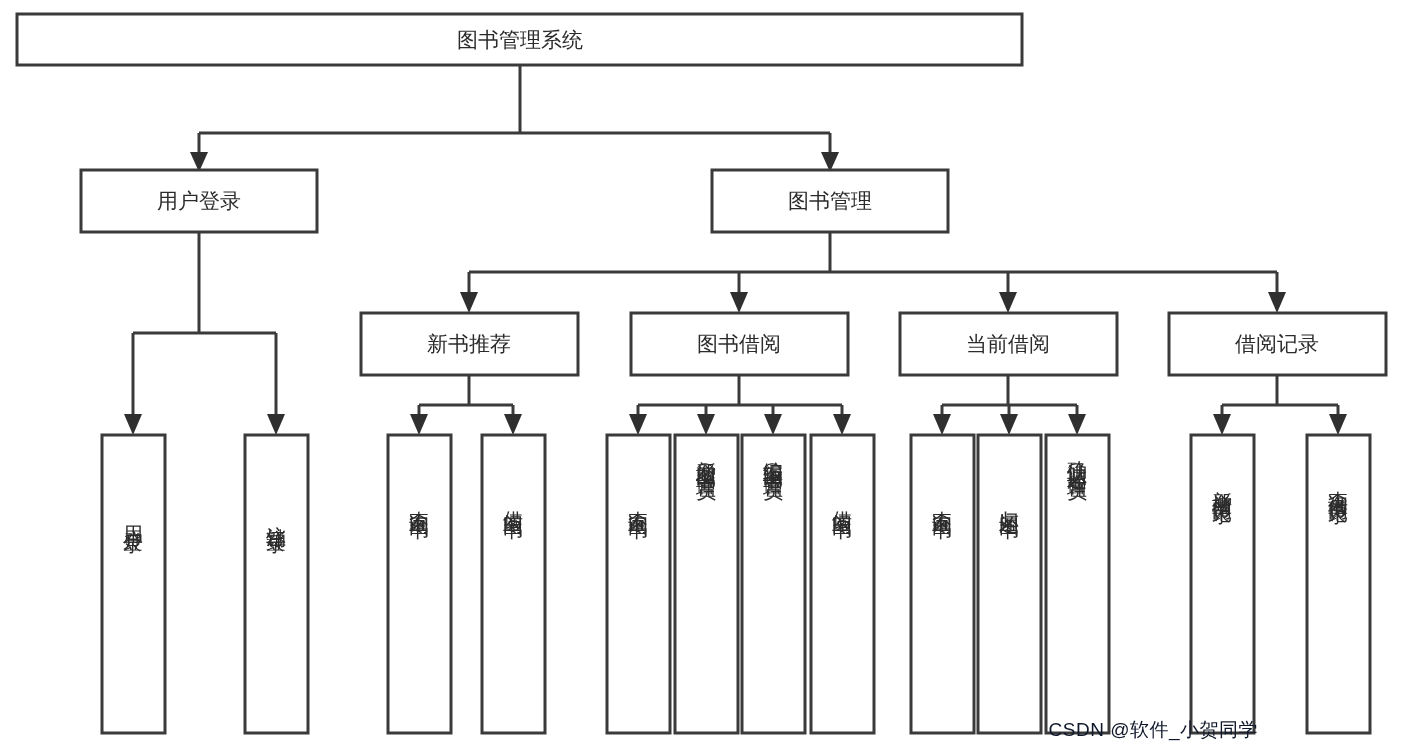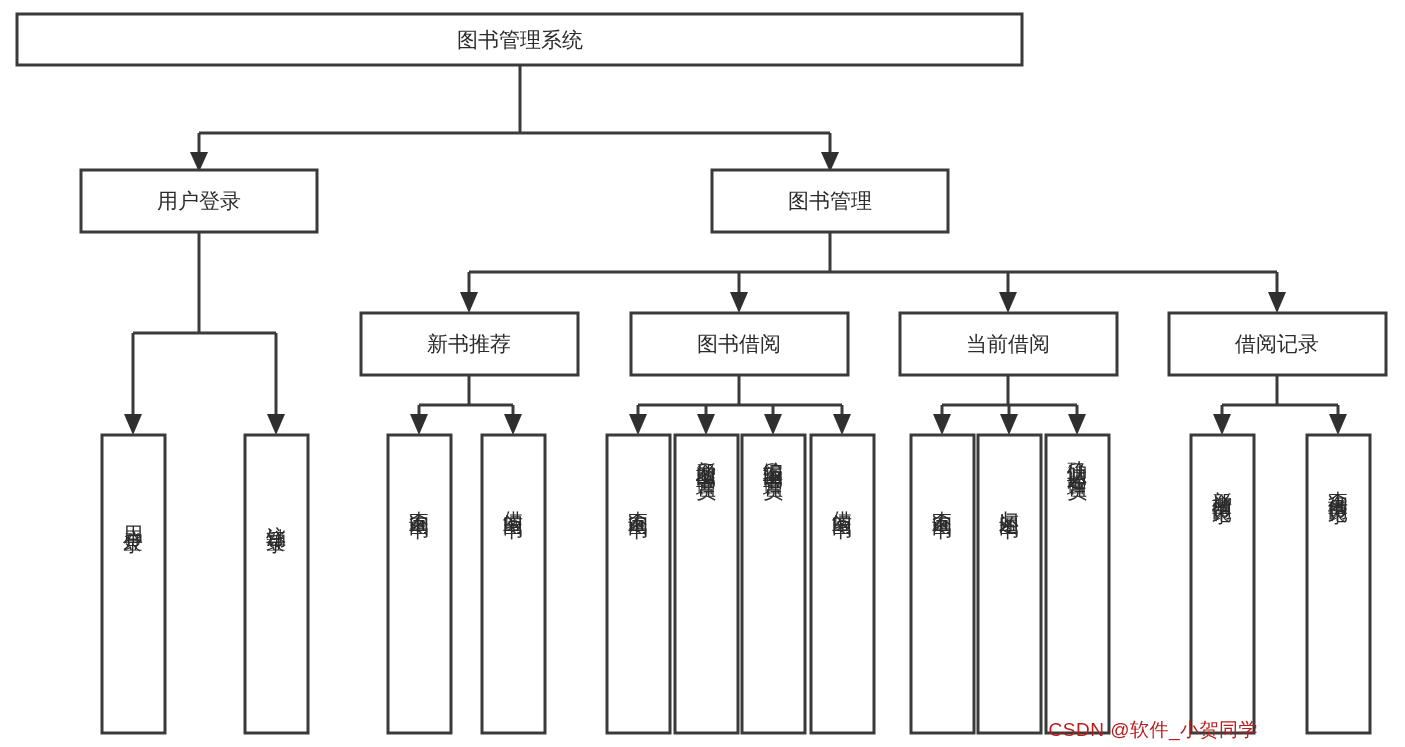--- a/index.html
+++ b/index.html
@@ -64,21 +64,21 @@
     letter-spacing: 3px;
     color: #2b2b2b;
     white-space: nowrap;
   }
   .watermark {
     position: absolute;
     right: 8px;
     bottom: 4px;
     font-family: "Liberation Sans", "DejaVu Sans", sans-serif;
     font-size: 19px;
-    color: #b91c1c;
+    color: #0f172a;
     letter-spacing: 0.5px;
     white-space: nowrap;
   }
 </style>
 </head>
 <body>
 
 <div id="diagram-root">
 
   <svg class="flow" viewBox="0 0 1405 747" xmlns="http://www.w3.org/2000/svg">

